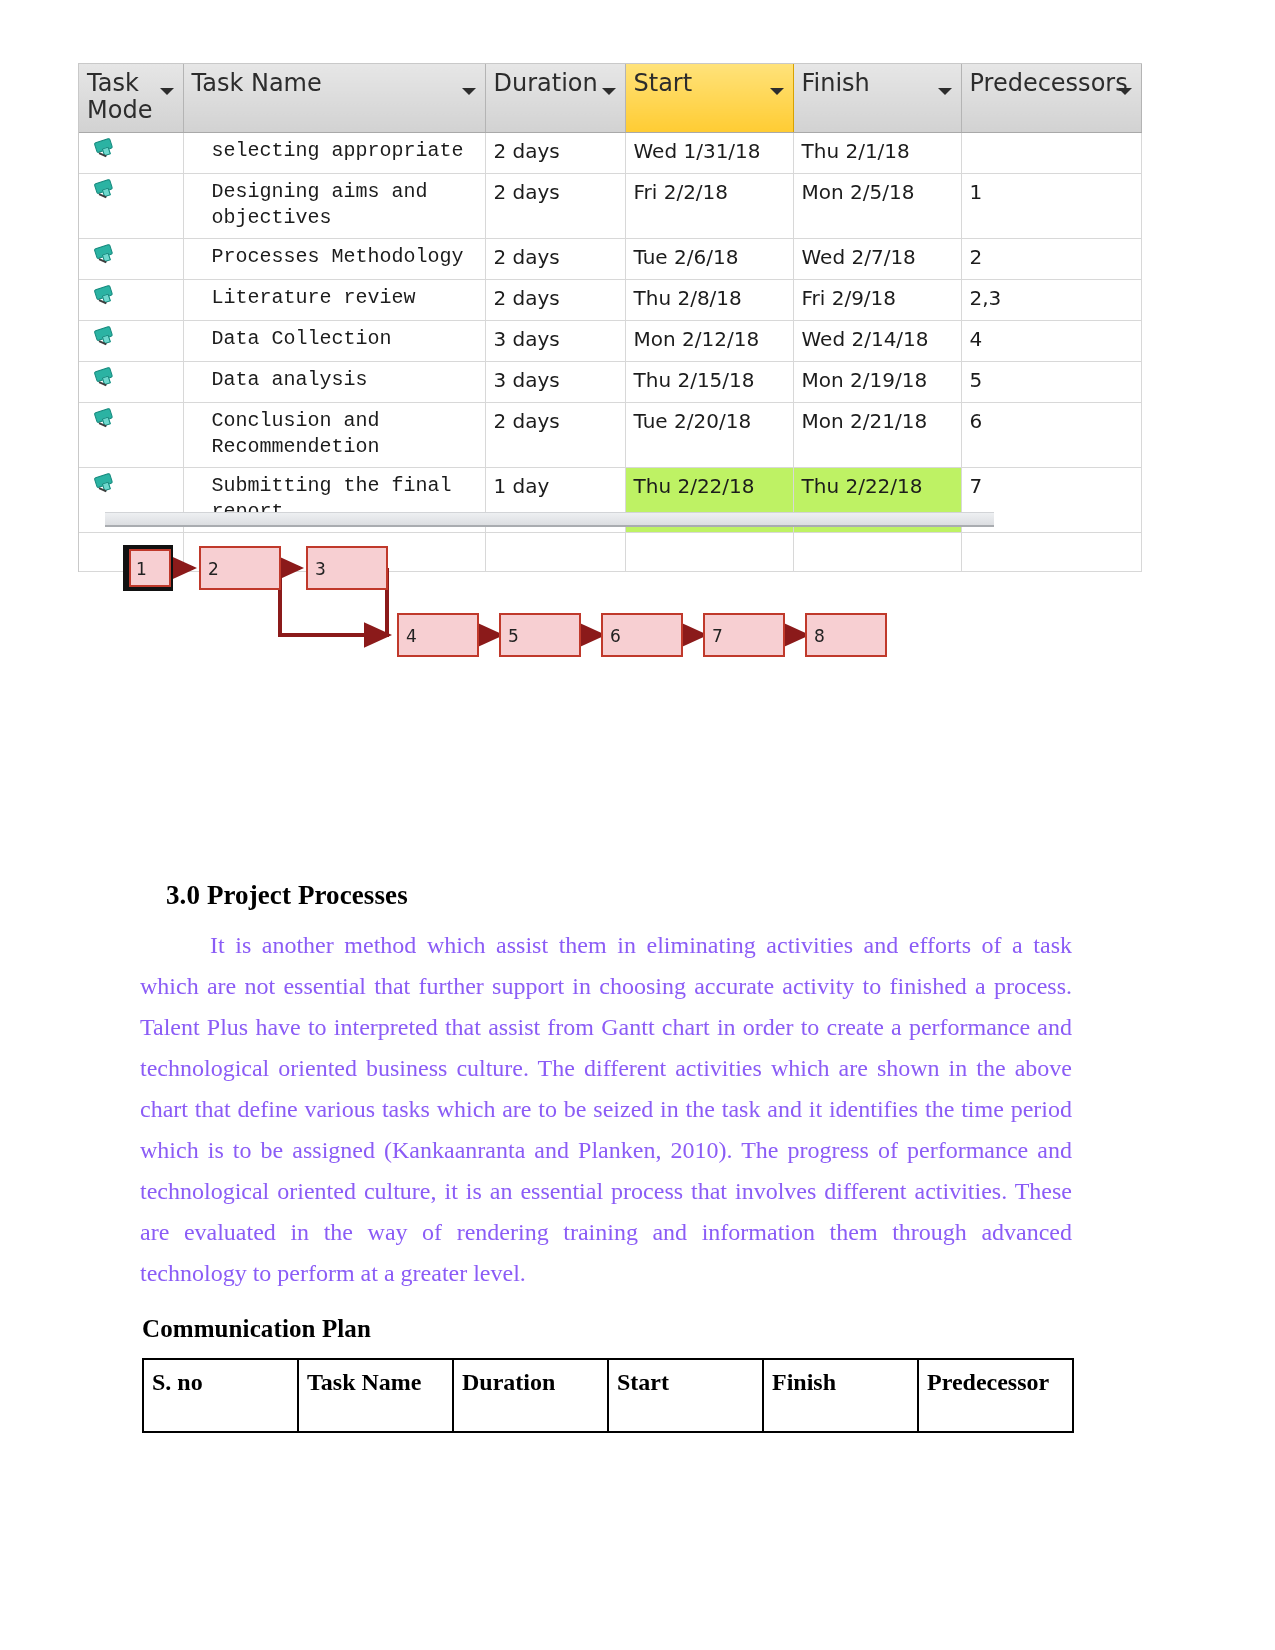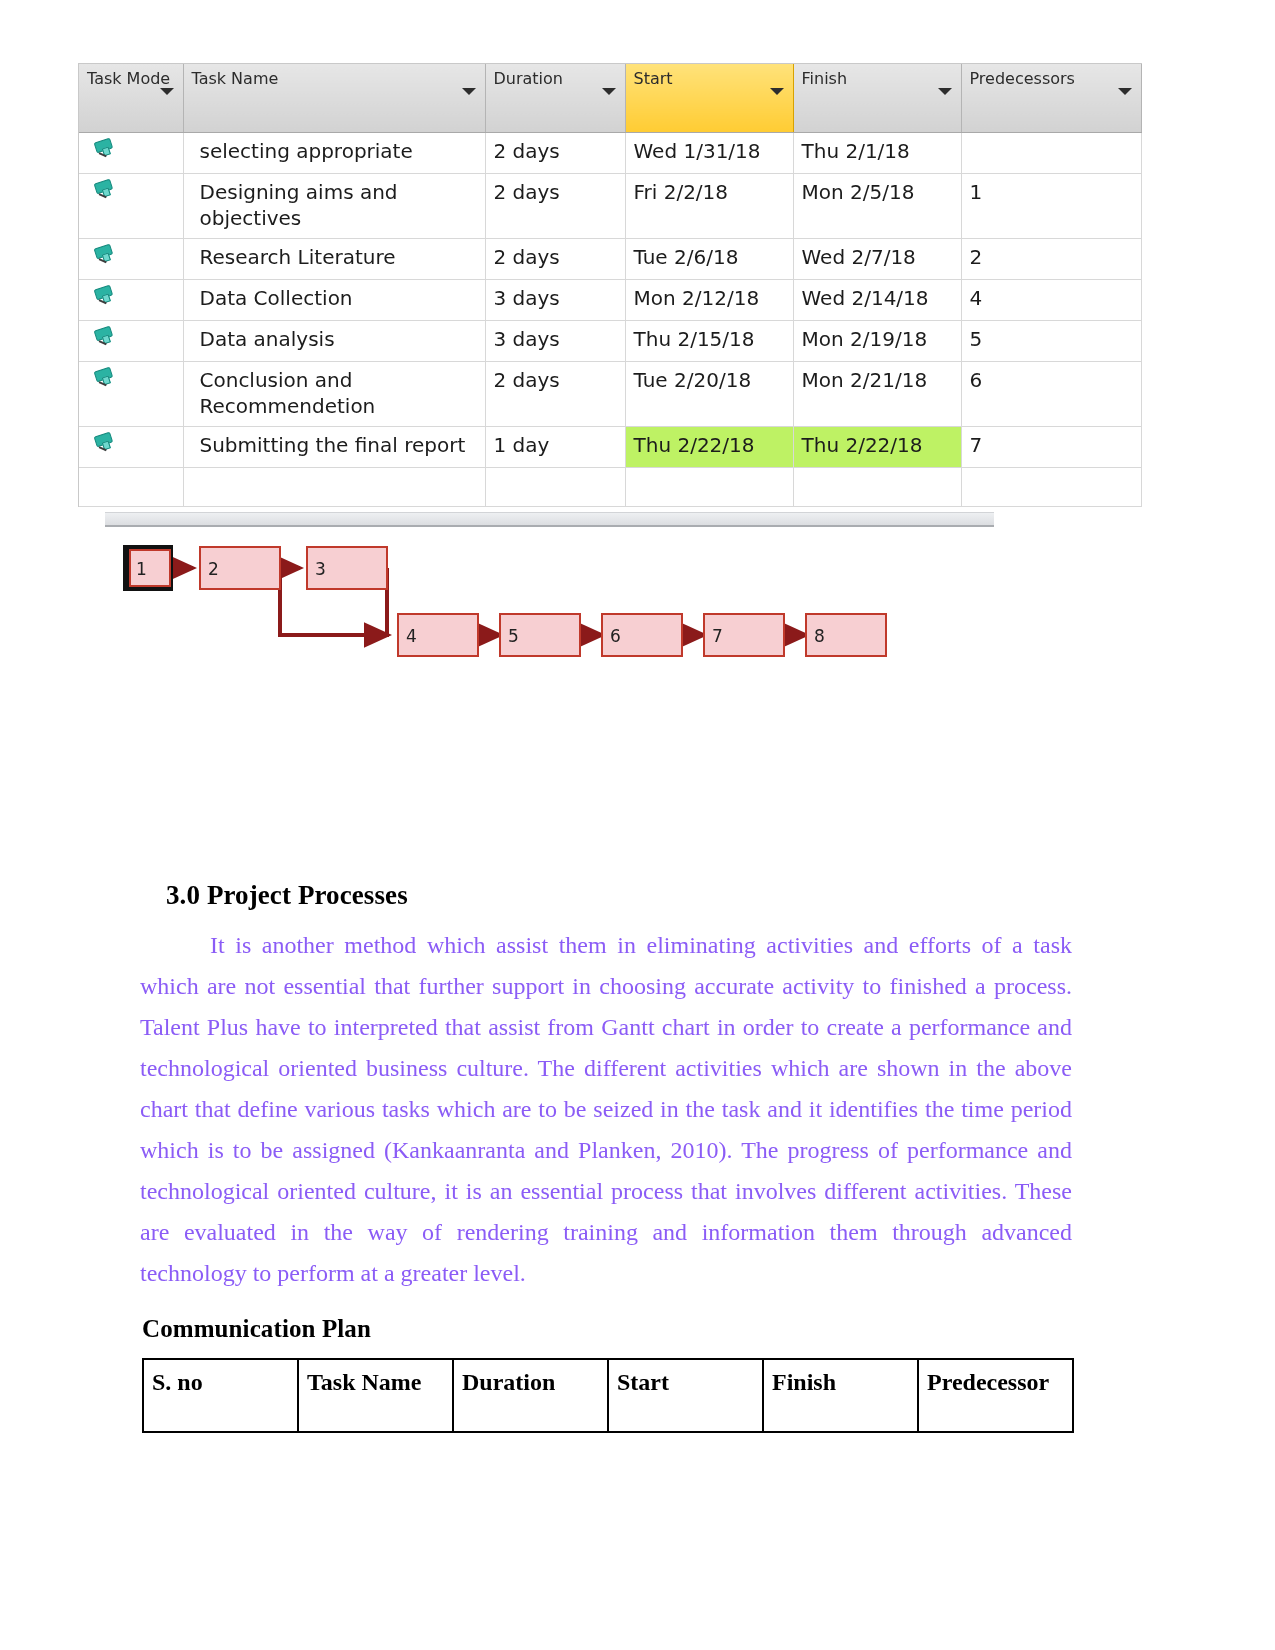--- a/index.html
+++ b/index.html
@@ -46,21 +46,21 @@
   .msproj col.c-start  { width: 168px; }
   .msproj col.c-finish { width: 168px; }
   .msproj col.c-pred   { width: 180px; }
 
   .msproj th {
     background: #dcdcdc;
     background: linear-gradient(#e6e6e6, #d2d2d2);
     border-right: 1px solid #b4b4b4;
     border-bottom: 1px solid #a9a9a9;
     font-weight: normal;
-    font-size: 16px;
+    font-size: 24px;
     color: #2c2c2c;
     text-align: left;
     padding: 6px 8px 8px 8px;
     vertical-align: top;
     height: 54px;
     position: relative;
   }
   .msproj th.sel-col {
     background: #ffd64a;
     background: linear-gradient(#ffe27a, #ffcc33);
@@ -82,21 +82,21 @@
     border-bottom: 1px solid #d8d8d8;
     font-size: 20px;
     color: #1c1c1c;
     padding: 5px 8px 7px 8px;
     vertical-align: top;
     line-height: 1.30;
     background: #fff;
     height: 27px;
   }
   .msproj td.mode-cell { padding-left: 14px; }
-  .msproj td.name-cell { padding-left: 16px; }
+  .msproj td.name-cell { padding-left: 28px; font-family: Liberation Mono, monospace; }
   .msproj td.hl { background: #bef264; }
 
   .pin-icon {
     display: inline-block;
     width: 22px;
     height: 22px;
     position: relative;
     transform: rotate(-18deg);
   }
   .pin-icon .head {
@@ -251,25 +251,33 @@
           <tr>
             <td class="mode-cell"><span class="pin-icon"><span class="head"></span><span class="neck"></span><span class="needle"></span></span></td>
             <td class="name-cell">Designing aims and objectives</td>
             <td>2 days</td>
             <td>Fri 2/2/18</td>
             <td>Mon 2/5/18</td>
             <td>1</td>
           </tr>
           <tr>
             <td class="mode-cell"><span class="pin-icon"><span class="head"></span><span class="neck"></span><span class="needle"></span></span></td>
-            <td class="name-cell">Research Literature</td>
+            <td class="name-cell">Processes Methodology</td>
             <td>2 days</td>
             <td>Tue 2/6/18</td>
             <td>Wed 2/7/18</td>
             <td>2</td>
+          </tr>
+          <tr>
+            <td class="mode-cell"><span class="pin-icon"><span class="head"></span><span class="neck"></span><span class="needle"></span></span></td>
+            <td class="name-cell">Literature review</td>
+            <td>2 days</td>
+            <td>Thu 2/8/18</td>
+            <td>Fri 2/9/18</td>
+            <td>2,3</td>
           </tr>
           <tr>
             <td class="mode-cell"><span class="pin-icon"><span class="head"></span><span class="neck"></span><span class="needle"></span></span></td>
             <td class="name-cell">Data Collection</td>
             <td>3 days</td>
             <td>Mon 2/12/18</td>
             <td>Wed 2/14/18</td>
             <td>4</td>
           </tr>
           <tr>

